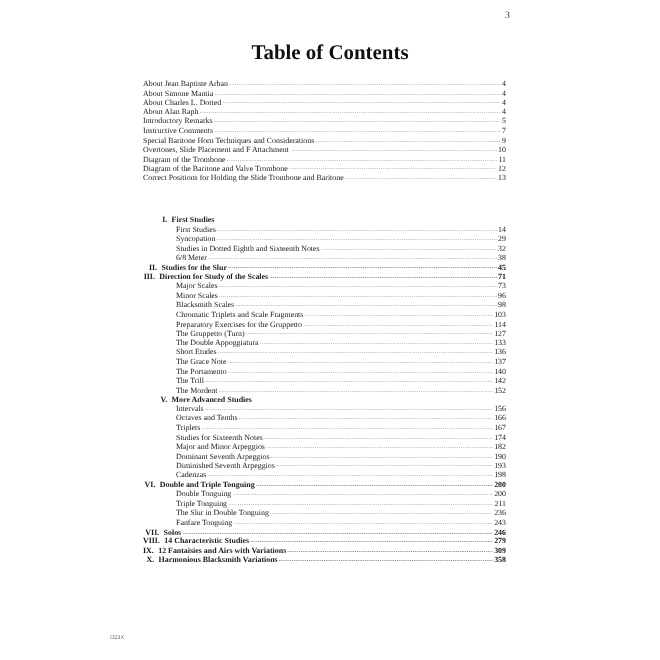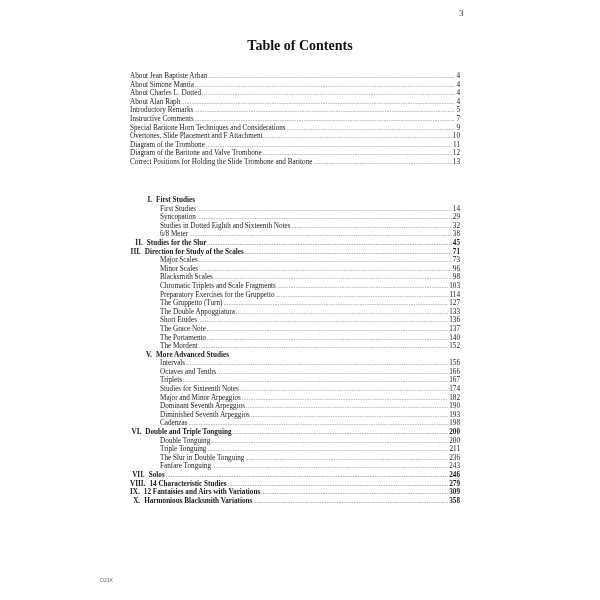--- a/index.html
+++ b/index.html
@@ -5,21 +5,21 @@
     html, body { margin: 0; padding: 0; }
     body {
       width: 600px; height: 600px; background: #ffffff; position: relative; overflow: hidden;
       font-family: "Liberation Serif", "DejaVu Serif", serif; color: #1a1a1a;
     }
     .page-num {
       position: absolute; left: 459px; top: 8px; font-size: 9px; color: #333;
     }
     .title {
       position: absolute; left: 0; width: 600px; top: 38px; text-align: center;
-      font-size: 14px; font-weight: bold; color: #111;
+      font-size: 19px; font-weight: bold; color: #111;
     }
     .front {
       position: absolute; left: 130px; top: 72px; width: 330px;
     }
     .row {
       display: flex; align-items: center; height: 8.6px; line-height: 8.6px;
       font-size: 7.2px; white-space: nowrap;
     }
     .row .label { flex: 0 0 auto; }
     .row .dots {
@@ -188,20 +188,25 @@
       <span class="label">The Grace Note</span>
       <span class="dots"></span>
       <span class="pg">137</span>
     </div>
     <div class="row sub">
       <span class="label">The Portamento</span>
       <span class="dots"></span>
       <span class="pg">140</span>
     </div>
     <div class="row sub">
+      <span class="label">The Trill</span>
+      <span class="dots"></span>
+      <span class="pg">142</span>
+    </div>
+    <div class="row sub">
       <span class="label">The Mordent</span>
       <span class="dots"></span>
       <span class="pg">152</span>
     </div>
     <div class="row chapter">
       <span class="num">V.</span>
       <span class="label">More Advanced Studies</span>
     </div>
     <div class="row sub">
       <span class="label">Intervals</span>

